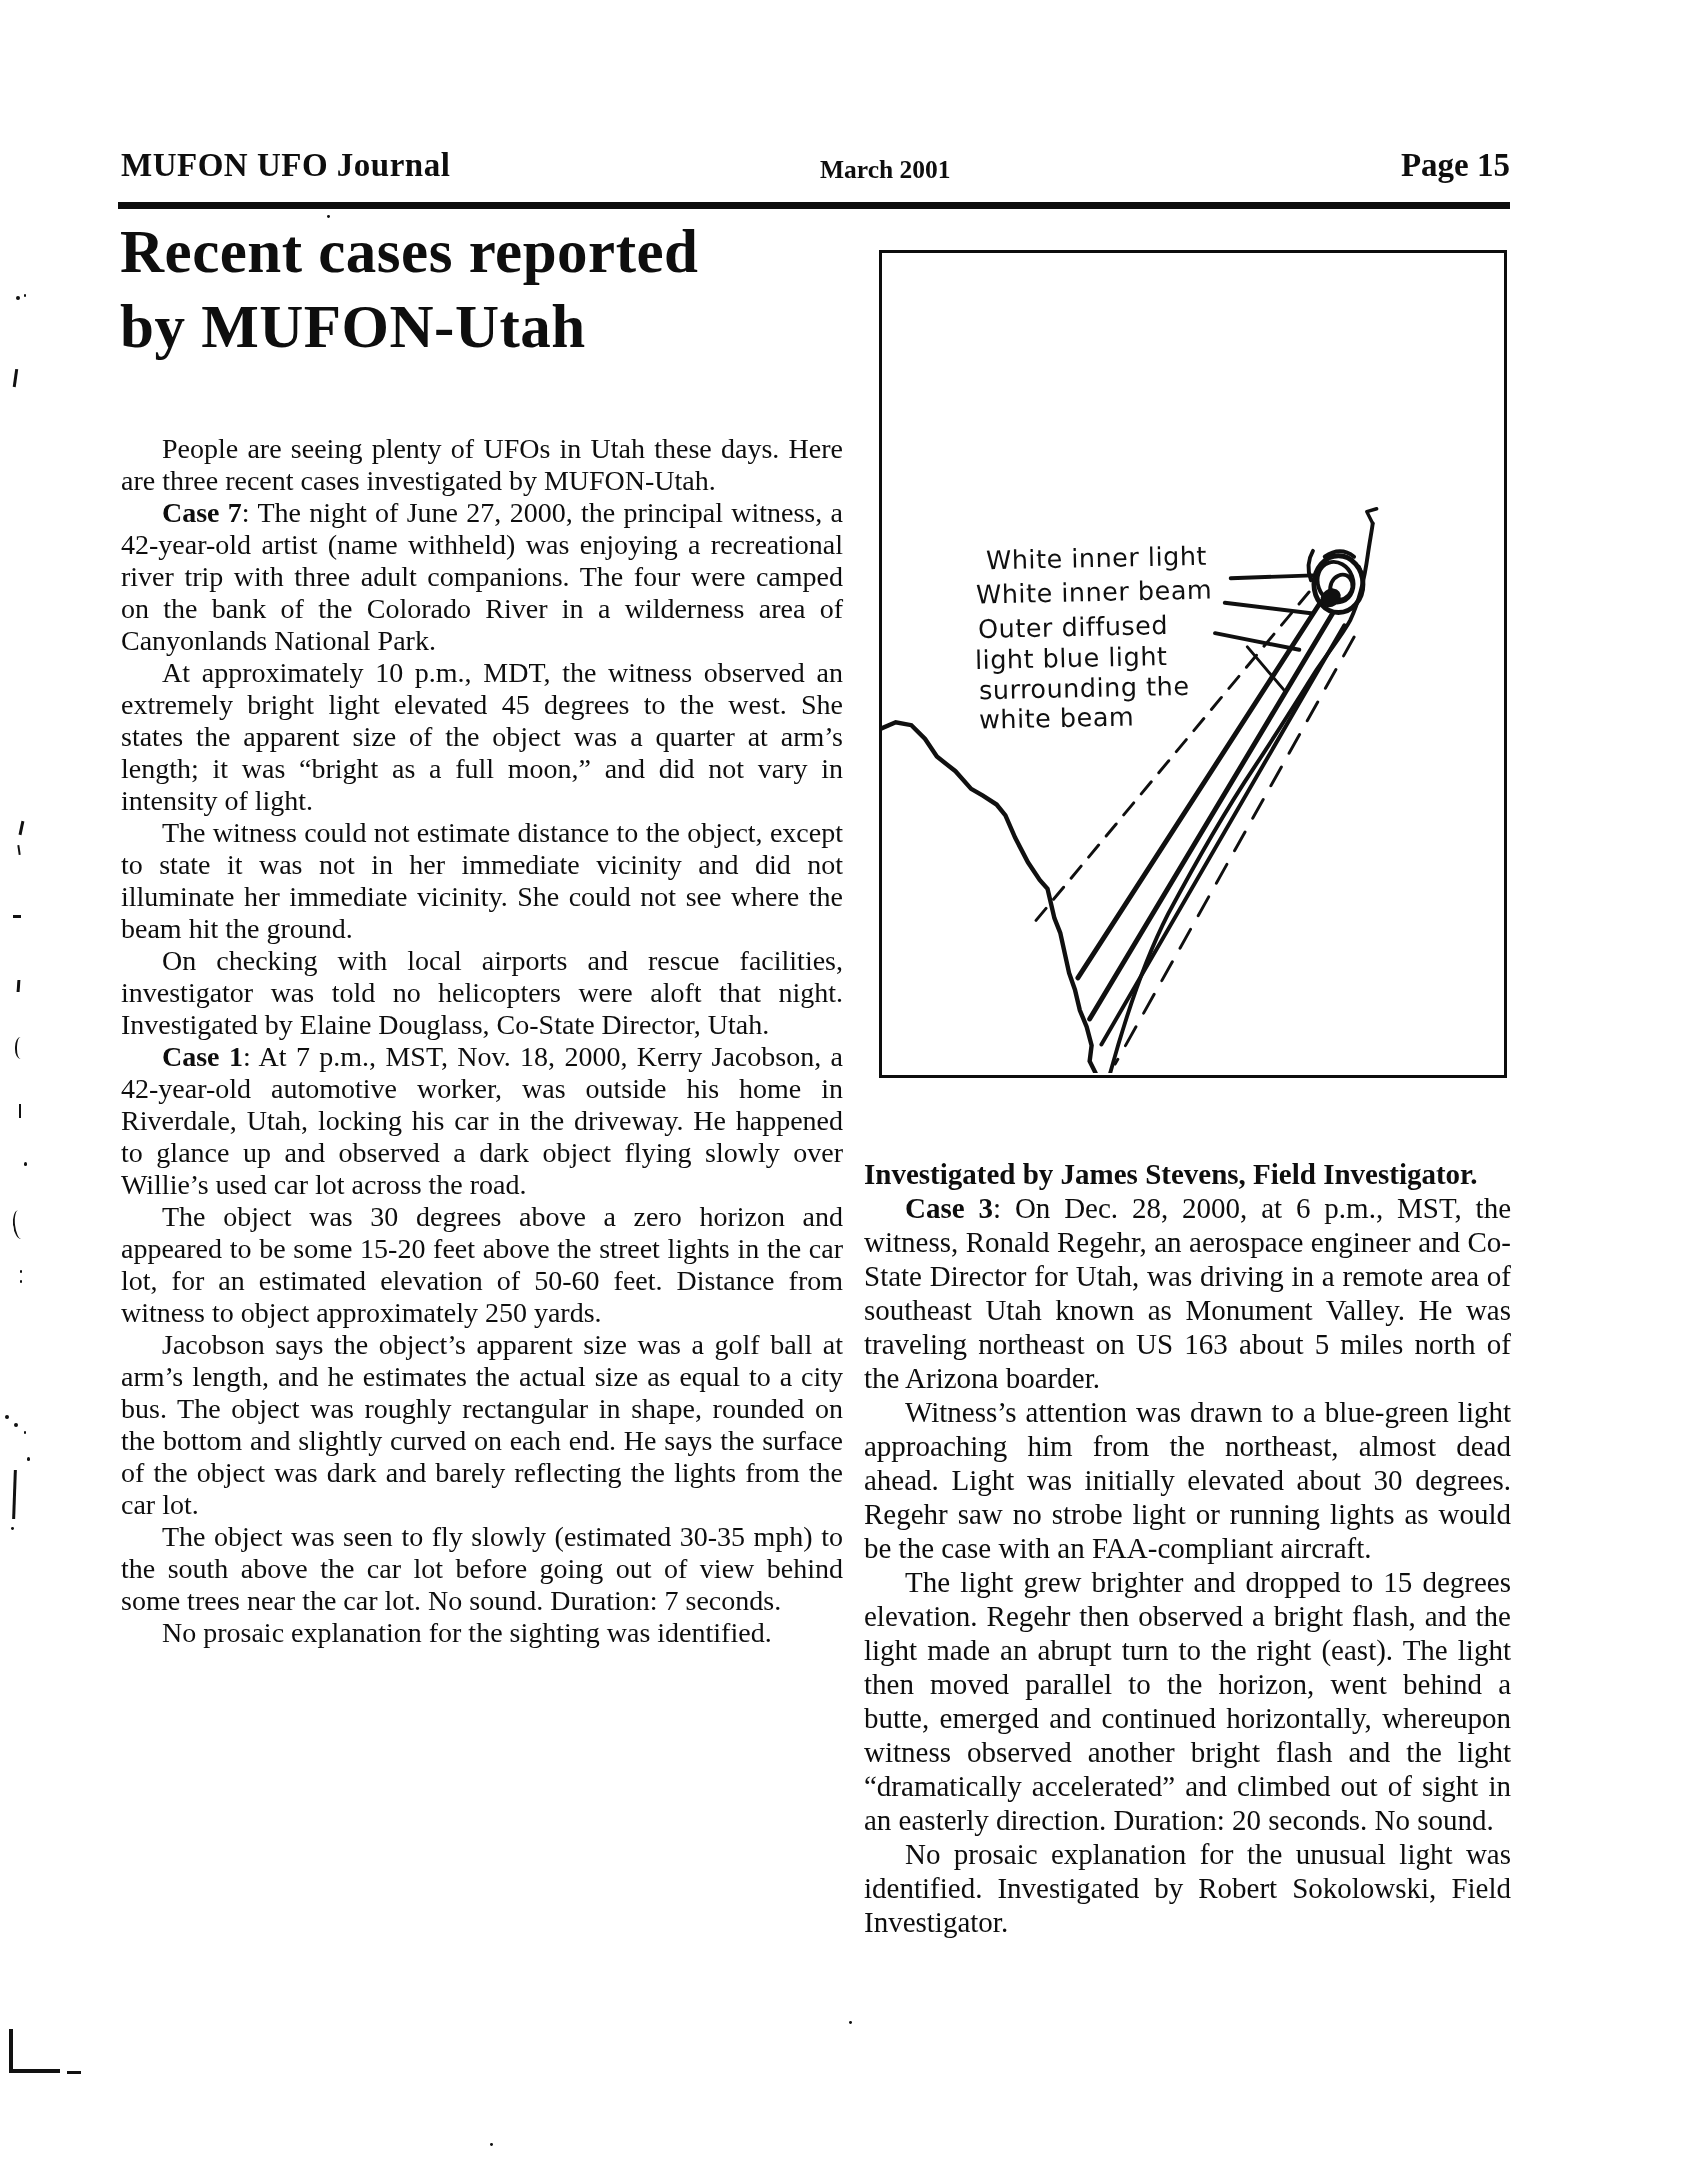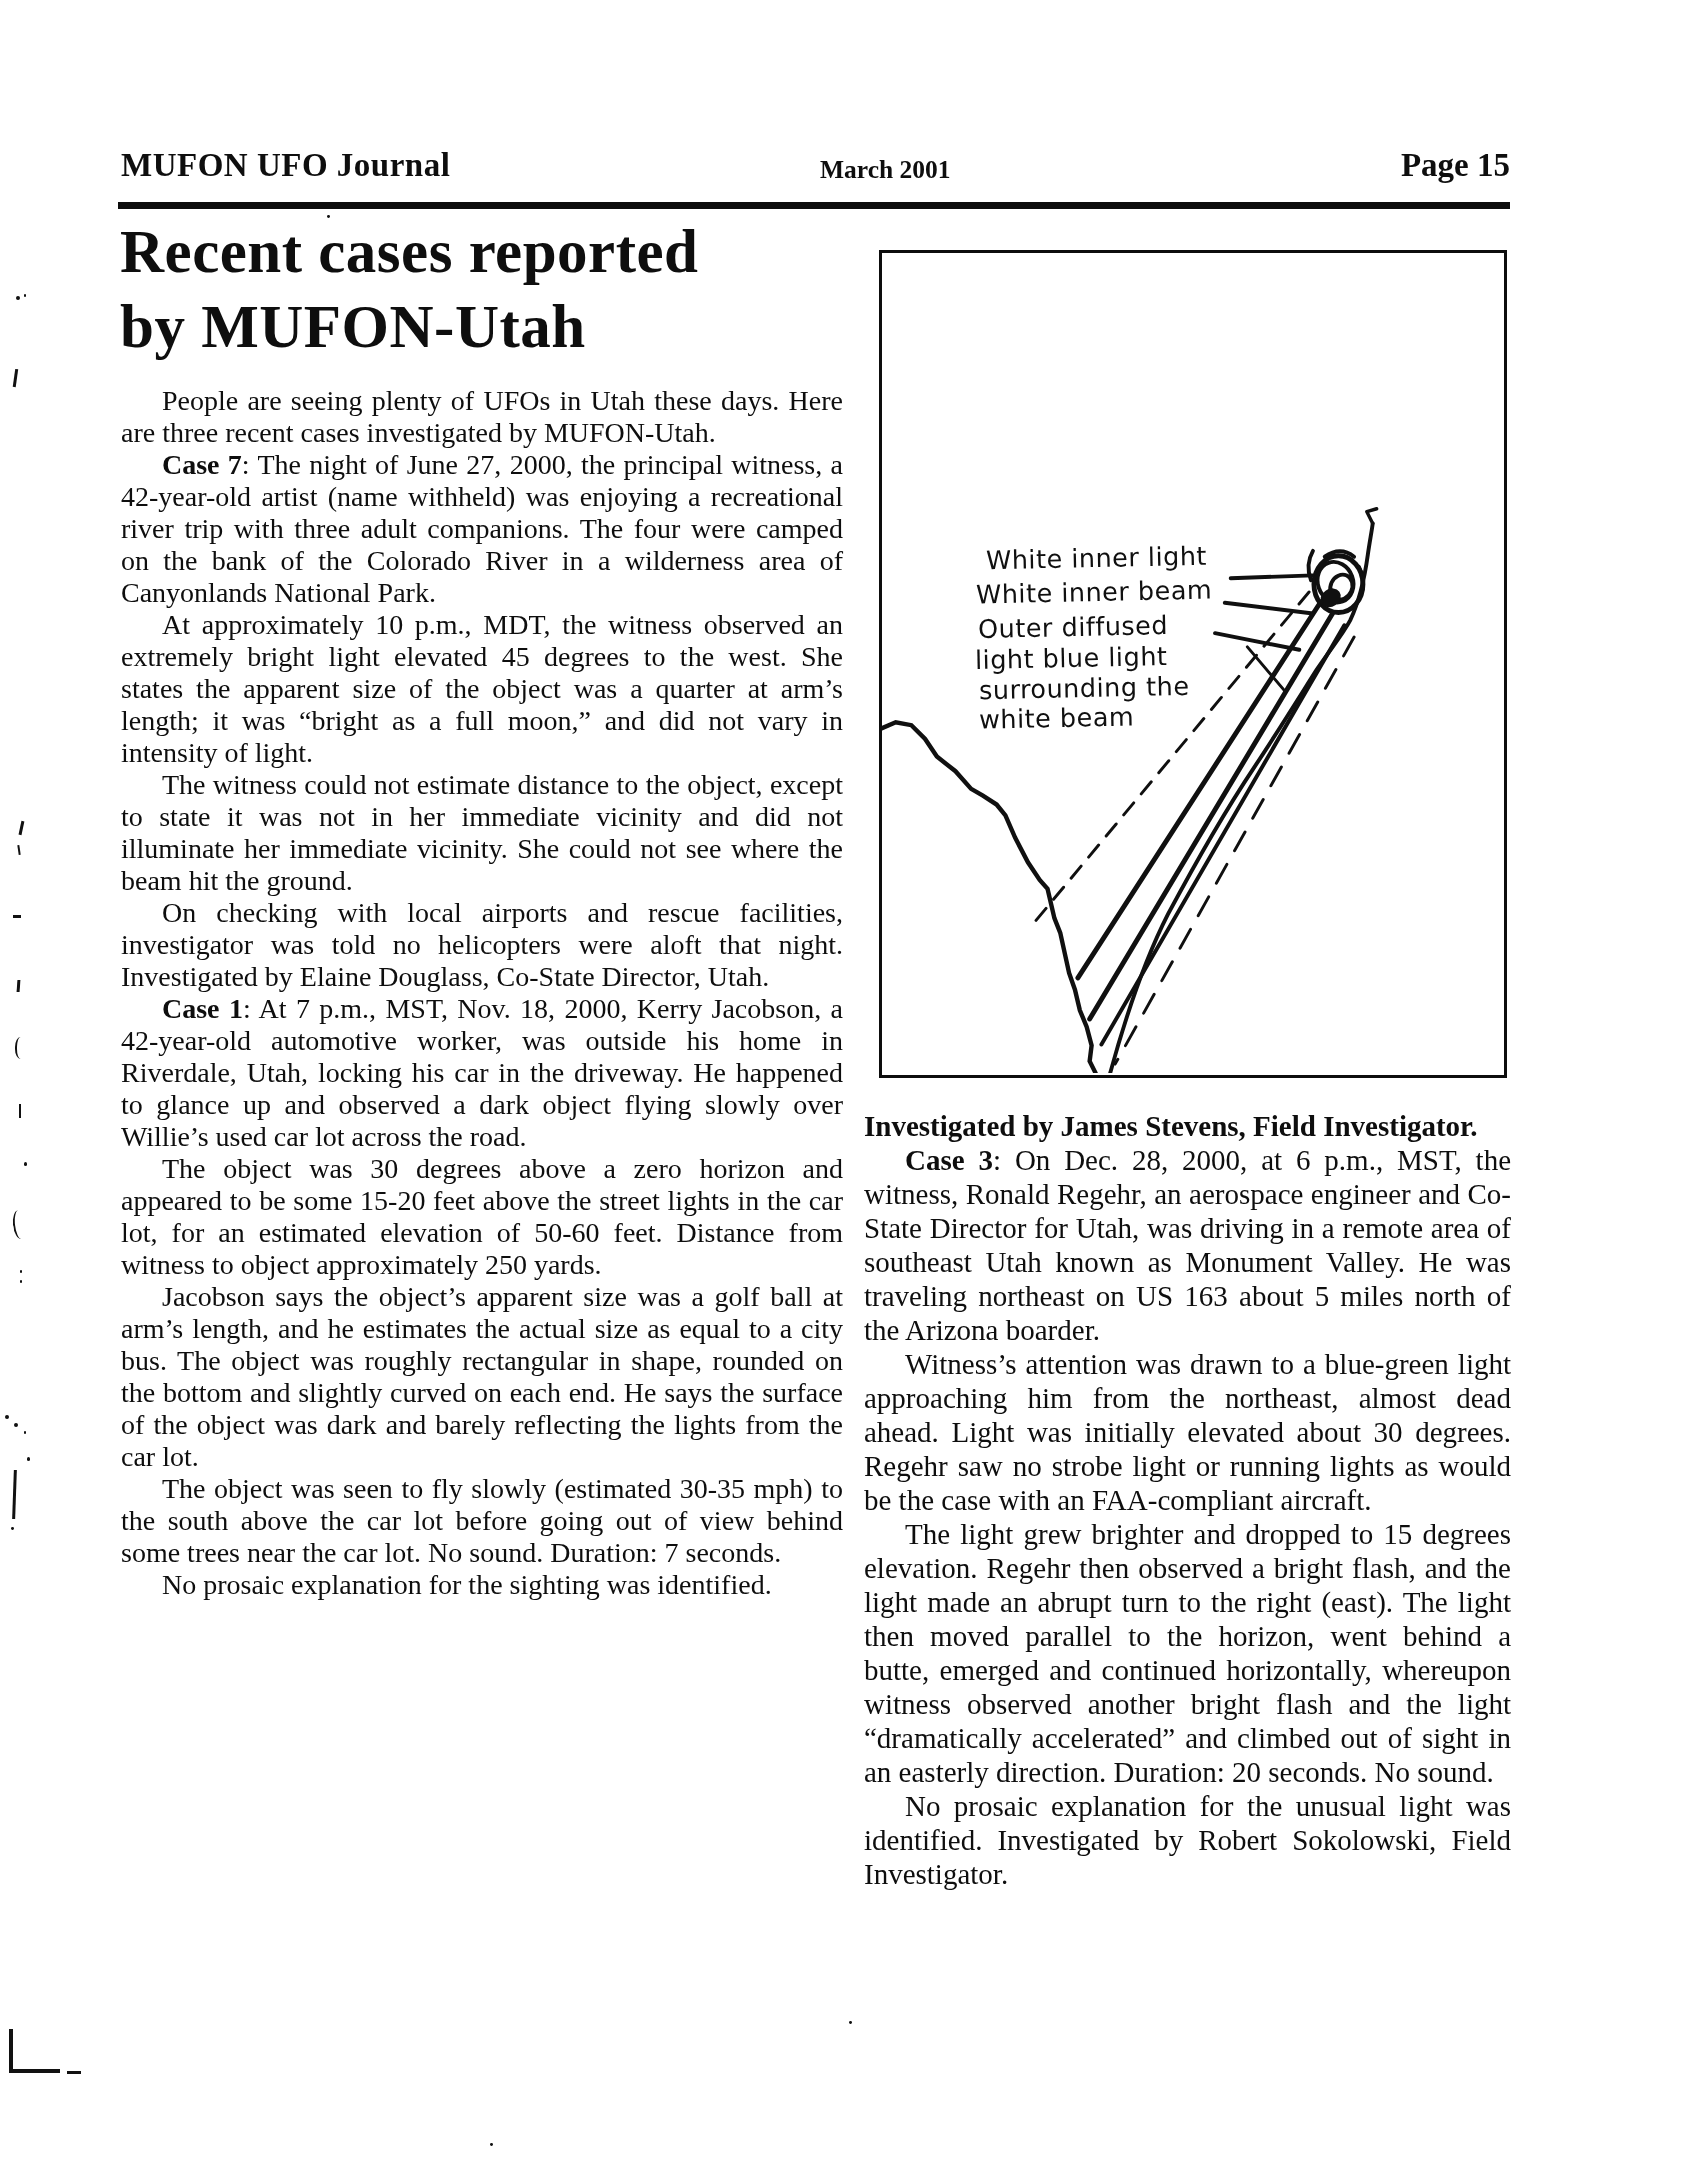--- a/index.html
+++ b/index.html
@@ -7,21 +7,21 @@
     width:1694px;height:2184px;position:relative;background:#ffffff;
     font-family:"Liberation Serif", serif;color:#0e0e0e;overflow:hidden;
   }
   
   .journal-name{position:absolute;left:121px;top:147px;font-size:33px;font-weight:bold;letter-spacing:0.5px;}
   .issue-date{position:absolute;left:772px;top:155px;font-size:25.5px;font-weight:bold;margin-left:48px;}
   .page-number{position:absolute;left:1353px;top:147px;width:157px;text-align:right;font-size:33px;font-weight:bold;}
   .header-rule{position:absolute;left:118px;top:202px;width:1392px;height:6.9px;background:#0c0c0c;}
   
   .article-title{position:absolute;left:120px;top:214px;font-size:61px;font-weight:bold;line-height:75px;letter-spacing:0.5px;}
-  .col{position:absolute;text-align:justify;}
+  .col{position:absolute;text-align:justify;margin-top:48px;}
   .col-left{left:121px;top:385px;width:722px;font-size:28px;line-height:32px;}
   .col-right{left:864px;top:1109px;width:647px;font-size:29px;line-height:34px;}
   .para{margin:0;text-indent:41px;}
   .para.noindent{text-indent:0;font-weight:bold;}
   
   .figure-box{position:absolute;left:879px;top:250px;width:628px;height:828px;border:3.9px solid #0d0d0d;box-sizing:border-box;background:#fff;}
   .figure-box svg{position:absolute;left:0;top:0;}
   .hand-label{position:absolute;font-family:"DejaVu Sans", sans-serif;font-size:25.5px;color:#101010;white-space:nowrap;transform:rotate(-1.2deg);letter-spacing:0.5px;}
   
   .art{position:absolute;background:#111;}

